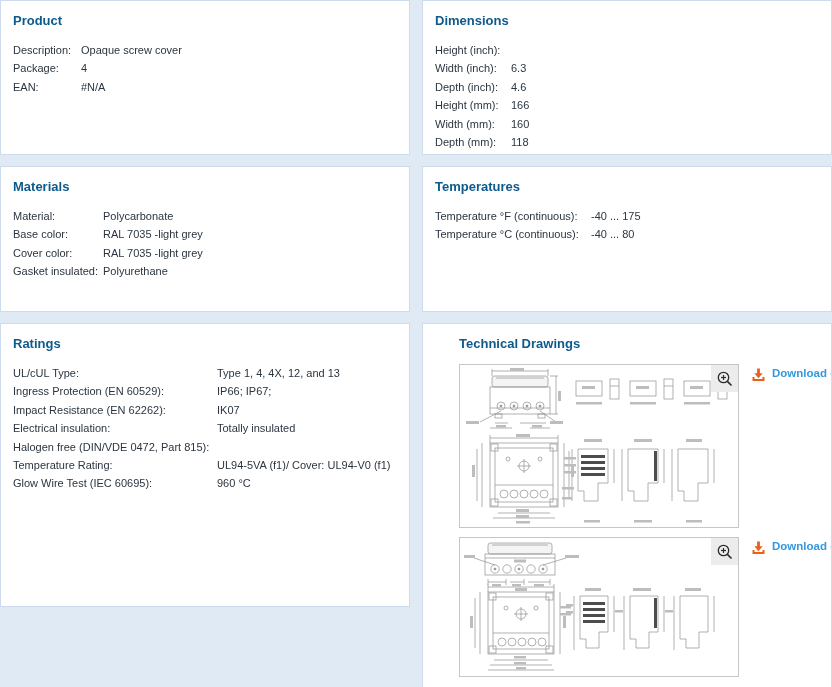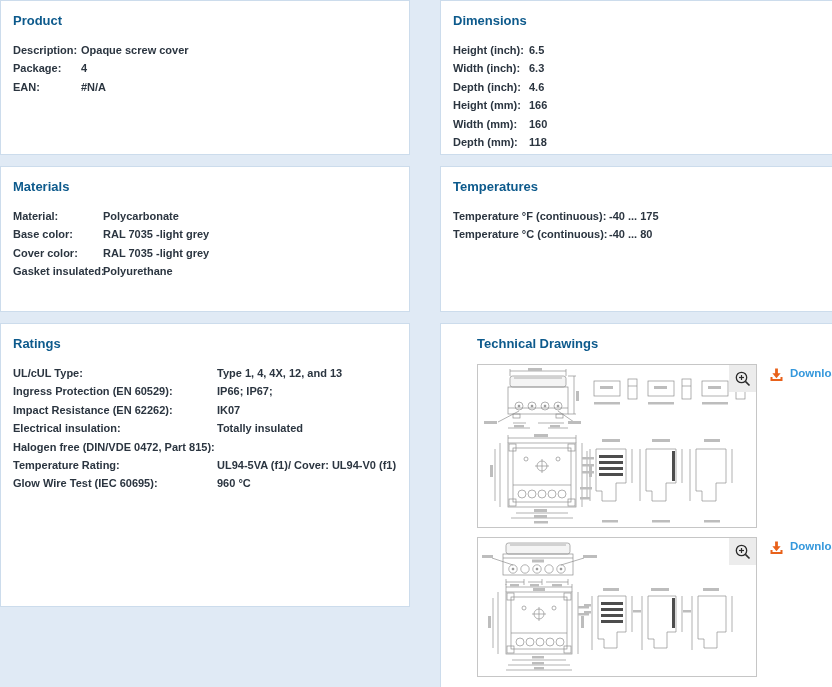--- a/index.html
+++ b/index.html
@@ -7,21 +7,21 @@
   body {
     font-family: "Liberation Sans", sans-serif;
     background: #e0eaf5;
     color: #2b3540;
     font-size: 11px;
     overflow: hidden;
   }
   .grid-row {
     display: grid;
     grid-template-columns: 410px 410px;
-    column-gap: 30px;
+    column-gap: 12px;
     margin-bottom: 11px;
   }
   .panel {
     background: #ffffff;
     border: 1px solid #ccdcec;
     padding: 11px 12px;
     overflow: hidden;
   }
   .h-155 { height: 155px; }
   .h-129 { height: 146px; }
@@ -36,21 +36,21 @@
   .kv-list { display: block; }
   .kv {
     display: grid;
     line-height: 18.4px;
   }
   .cols-product      { grid-template-columns: 68px 1fr; }
   .cols-dimensions   { grid-template-columns: 76px 1fr; }
   .cols-materials    { grid-template-columns: 90px 1fr; }
   .cols-temperatures { grid-template-columns: 156px 1fr; }
   .cols-ratings      { grid-template-columns: 204px 1fr; }
-  .kv .lbl, .kv .val { white-space: nowrap; font-weight: bold; }
+  .kv .lbl, .kv .val { white-space: nowrap; }
 
   
   .drawing-row { display: flex; align-items: flex-start; }
   .drawing-row + .drawing-row { margin-top: 9px; }
   .thumb {
     position: relative;
     width: 280px;
     background: #fff;
     border: 1px solid #c6c6c6;
     flex: 0 0 auto;
@@ -106,21 +106,20 @@
         </div>
       </div>
   </section>
 
   <section class="panel h-155">
     <h2>Dimensions</h2>
     <div class="kv-list">
 
         <div class="kv cols-dimensions">
           <span class="lbl">Height (inch):</span>
-          <span class="val">6.5</span>
         </div>
 
         <div class="kv cols-dimensions">
           <span class="lbl">Width (inch):</span>
           <span class="val">6.3</span>
         </div>
 
         <div class="kv cols-dimensions">
           <span class="lbl">Depth (inch):</span>
           <span class="val">4.6</span>

